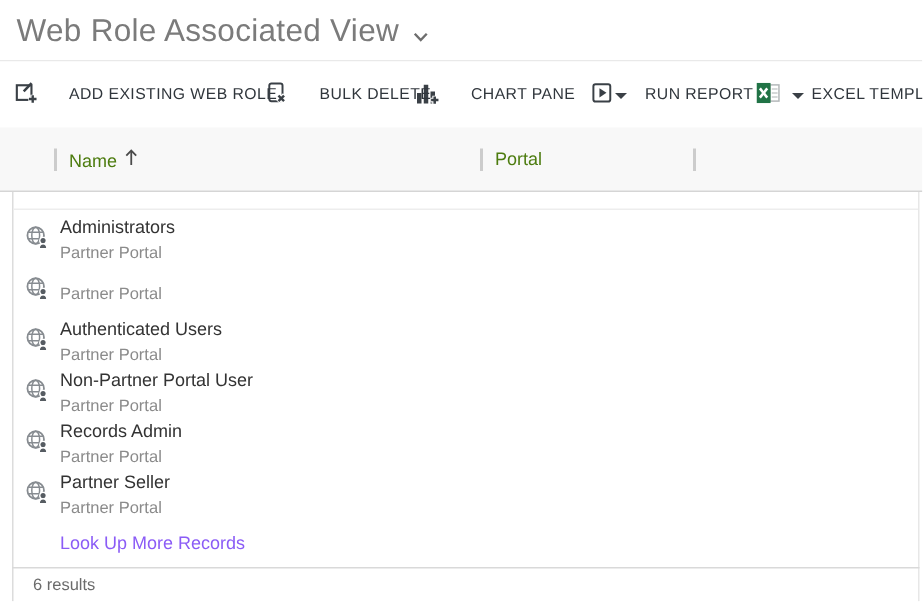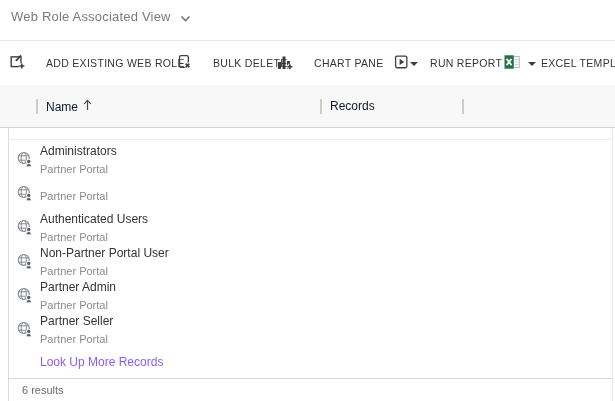--- a/index.html
+++ b/index.html
@@ -2,39 +2,39 @@
 <html><head>
 <meta charset="utf-8">
 <style>
   * { margin:0; padding:0; box-sizing:border-box; }
   html,body { background:#ffffff; }
   body { font-family:"Liberation Sans", sans-serif; }
   .screen { position:relative; width:615px; height:401px; background:#ffffff; overflow:hidden; }
 
   
   .page-title { position:absolute; left:11px; top:7px; display:flex; align-items:center; gap:9px;
-    font-size:13px; font-weight:300; color:#7b7b7b; letter-spacing:0.2px; cursor:pointer; }
+    font-size:21px; font-weight:300; color:#7b7b7b; letter-spacing:0.2px; cursor:pointer; }
   .title-chevron { margin-top:4px; }
 
   .title-divider { position:absolute; top:40px; left:0; width:615px; height:1px; background:#e9e9e9; }
 
   
   .toolbar { position:absolute; top:41px; left:0; width:615px; height:44px; background:#ffffff; }
   .toolbar-btn { position:absolute; top:0; height:44px; display:flex; align-items:center; gap:21px;
     font-size:10.5px; color:#30363c; letter-spacing:0.3px; white-space:nowrap; cursor:pointer; }
   .tb-1 { left:10px; } .tb-2 { left:177px; } .tb-3 { left:277px; } .tb-4 { left:394px; } .tb-5 { left:504px; }
   .caret-down { width:0; height:0; border-left:4px solid transparent; border-right:4px solid transparent;
     border-top:4px solid #3a4046; margin-left:5px; margin-top:1px; }
 
   
   .grid-header { position:absolute; top:85px; left:0; width:615px; height:43px; background:#f8f8f8;
     border-bottom:1px solid #d5d5d5; }
   .col-sep { position:absolute; top:14px; width:2px; height:15px; background:#cccccc; }
   .sep-1 { left:36px; } .sep-2 { left:320px; } .sep-3 { left:462px; }
-  .col-label { position:absolute; top:14px; font-size:12px; color:#0f172a; display:flex; align-items:center; gap:5px; cursor:pointer; }
+  .col-label { position:absolute; top:14px; font-size:12px; color:#4d7c0f; display:flex; align-items:center; gap:5px; cursor:pointer; }
   .lab-1 { left:46px; } .lab-2 { left:330px; }
 
   
   .grid-body { position:absolute; top:128px; left:8px; width:605px; height:273px;
     border-left:1px solid #dcdcdc; border-right:1px solid #e7e7e7; background:#fff; }
   .grid-top-strip { height:12px; border-bottom:1px solid #ededed; }
   .grid-row { height:34px; padding:6px 0 0 8px; display:flex; align-items:center; cursor:pointer; }
   .row-icon { flex:0 0 auto; margin-top:1px; }
   .row-text { margin-left:7px; }
   .row-name { font-size:12px; color:#333333; line-height:13px; }
@@ -139,21 +139,21 @@
       <span>Name</span>
       <span>
         <svg width="9" height="12" viewBox="0 0 9 12">
           <line x1="4.5" y1="11" x2="4.5" y2="2" stroke="#4b4b4b" stroke-width="1.2"></line>
           <polyline points="1.2,4.8 4.5,1.4 7.8,4.8" fill="none" stroke="#4b4b4b" stroke-width="1.2"></polyline>
         </svg>
       </span>
     </span>
     <span class="col-sep sep-2"></span>
     <span class="col-label lab-2">
-      <span>Records</span>
+      <span>Portal</span>
     </span>
     <span class="col-sep sep-3"></span>
   </div>
 
   <div class="grid-body">
     <div class="grid-top-strip"></div>
 
     <div class="grid-row">
       <span class="row-icon">
         <svg width="16" height="16" viewBox="0 0 16 16">
@@ -231,21 +231,21 @@
           <circle cx="6.8" cy="7" r="5.5" fill="none" stroke="#878c91" stroke-width="1.2"></circle>
           <ellipse cx="6.8" cy="7" rx="2.6" ry="5.5" fill="none" stroke="#878c91" stroke-width="1"></ellipse>
           <line x1="1.8" y1="4.8" x2="11.8" y2="4.8" stroke="#878c91" stroke-width="1"></line>
           <line x1="1.8" y1="9.2" x2="11.8" y2="9.2" stroke="#878c91" stroke-width="1"></line>
           <circle cx="11.7" cy="10.4" r="2.6" fill="#ffffff"></circle>
           <circle cx="11.7" cy="10.4" r="1.7" fill="#565c62"></circle>
           <path d="M9.2 15.8 c0-2.1 1.1-3.2 2.5-3.2 s2.5 1.1 2.5 3.2 z" fill="#565c62" stroke="#ffffff" stroke-width="0.8"></path>
         </svg>
       </span>
       <span class="row-text">
-        <div class="row-name">Partner Admin</div>
+        <div class="row-name">Records Admin</div>
         <div class="row-sub">Partner Portal</div>
       </span>
     </div>
 
     <div class="grid-row">
       <span class="row-icon">
         <svg width="16" height="16" viewBox="0 0 16 16">
           <circle cx="6.8" cy="7" r="5.5" fill="none" stroke="#878c91" stroke-width="1.2"></circle>
           <ellipse cx="6.8" cy="7" rx="2.6" ry="5.5" fill="none" stroke="#878c91" stroke-width="1"></ellipse>
           <line x1="1.8" y1="4.8" x2="11.8" y2="4.8" stroke="#878c91" stroke-width="1"></line>

